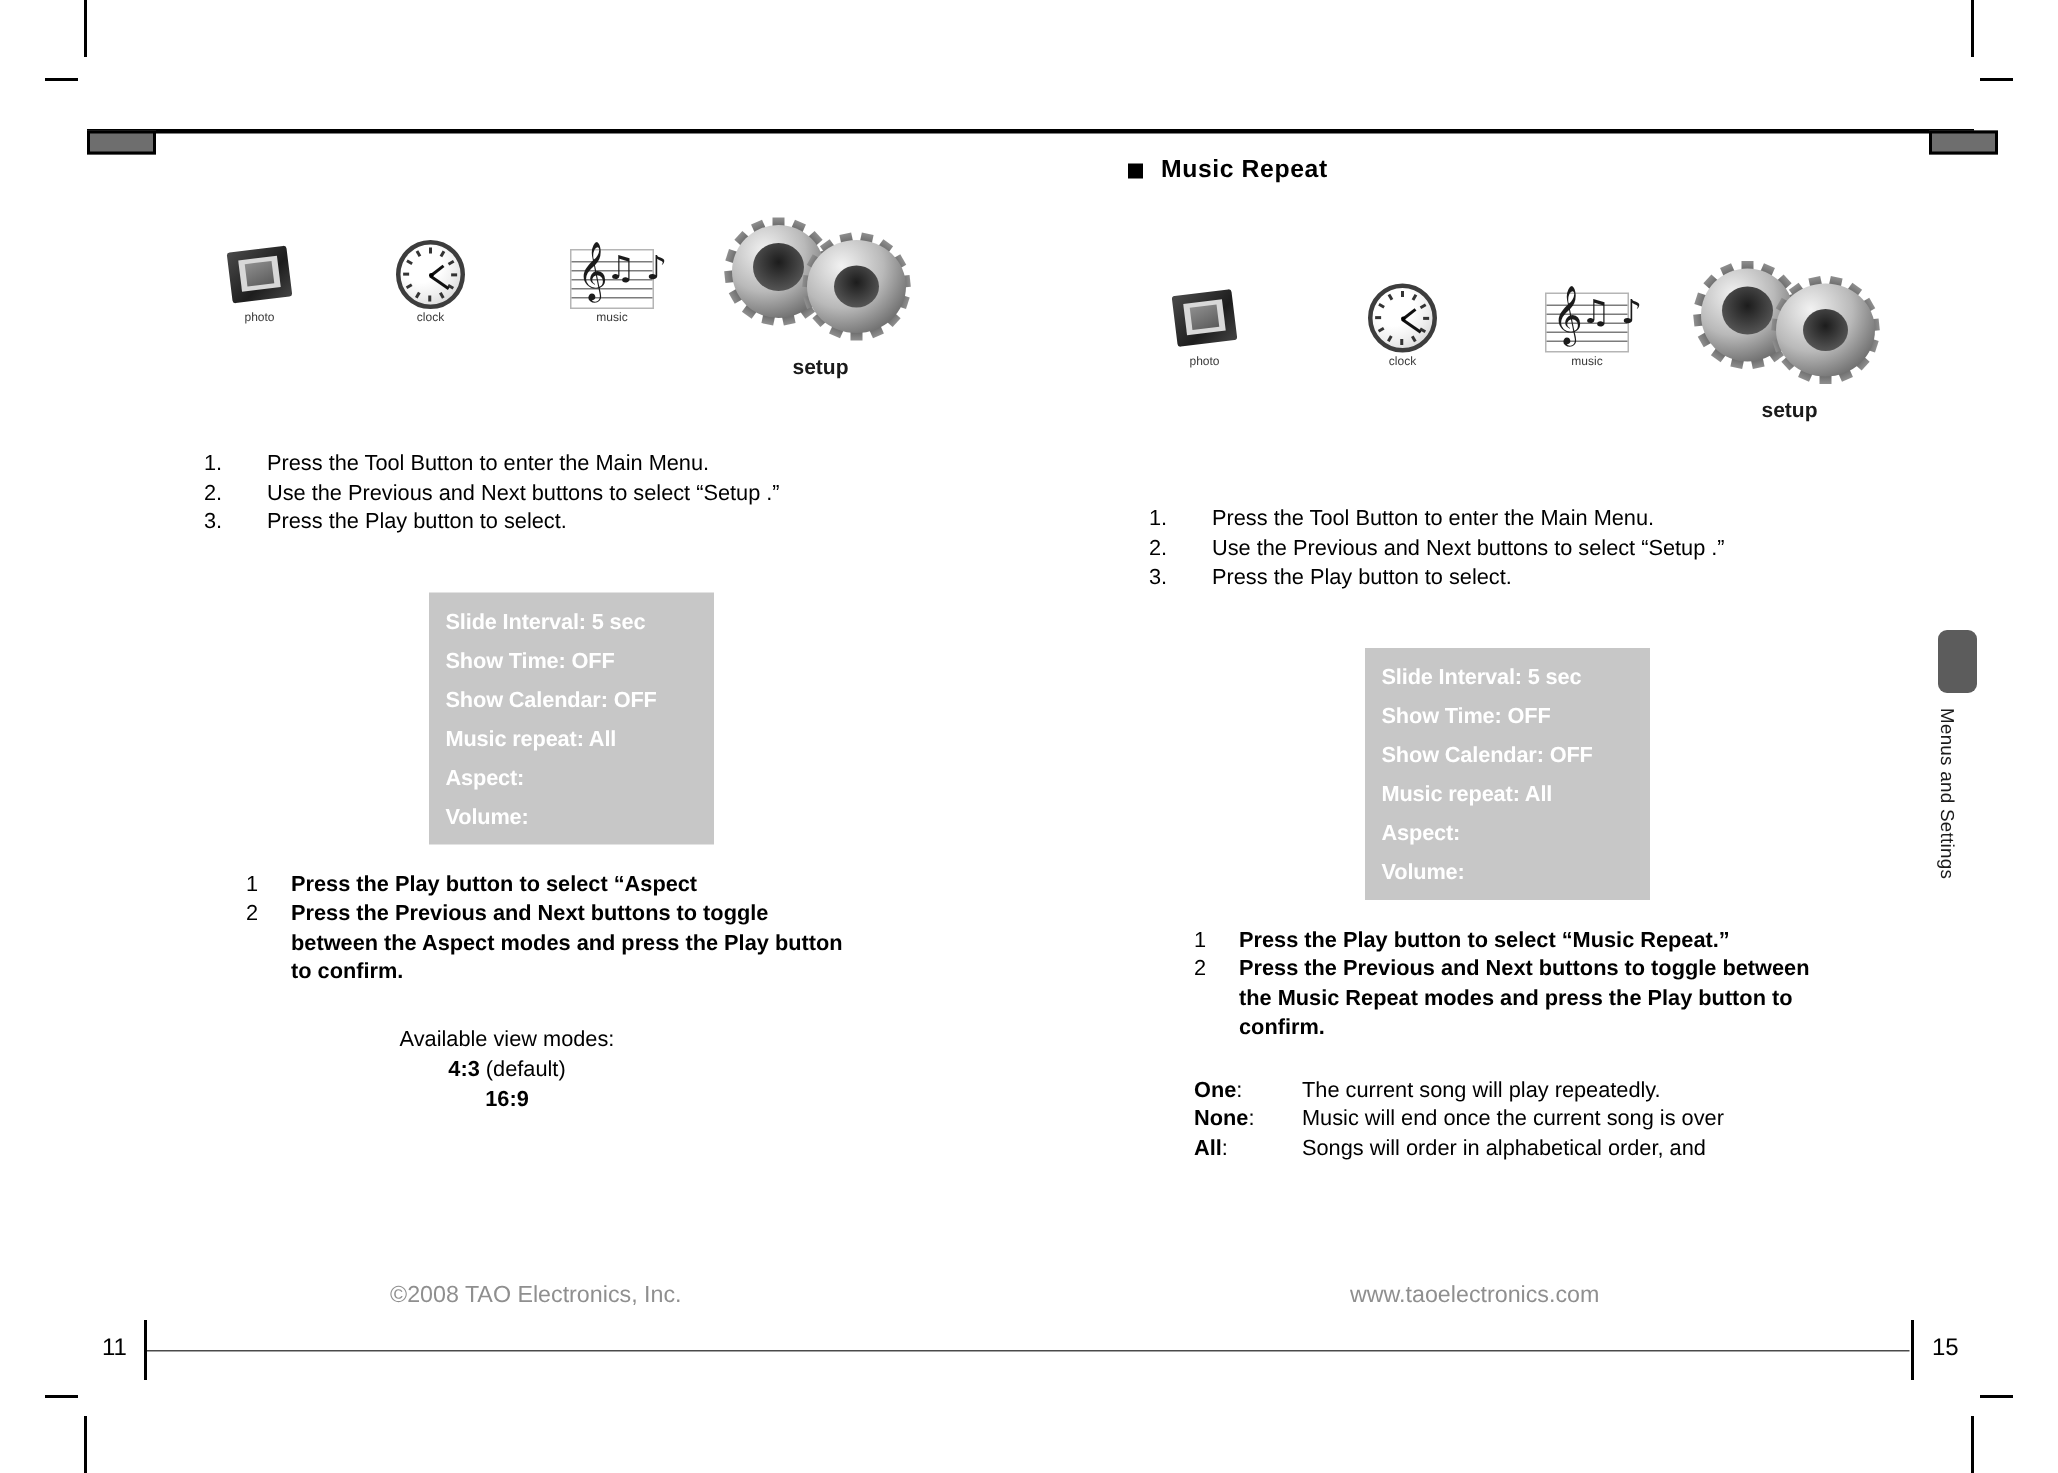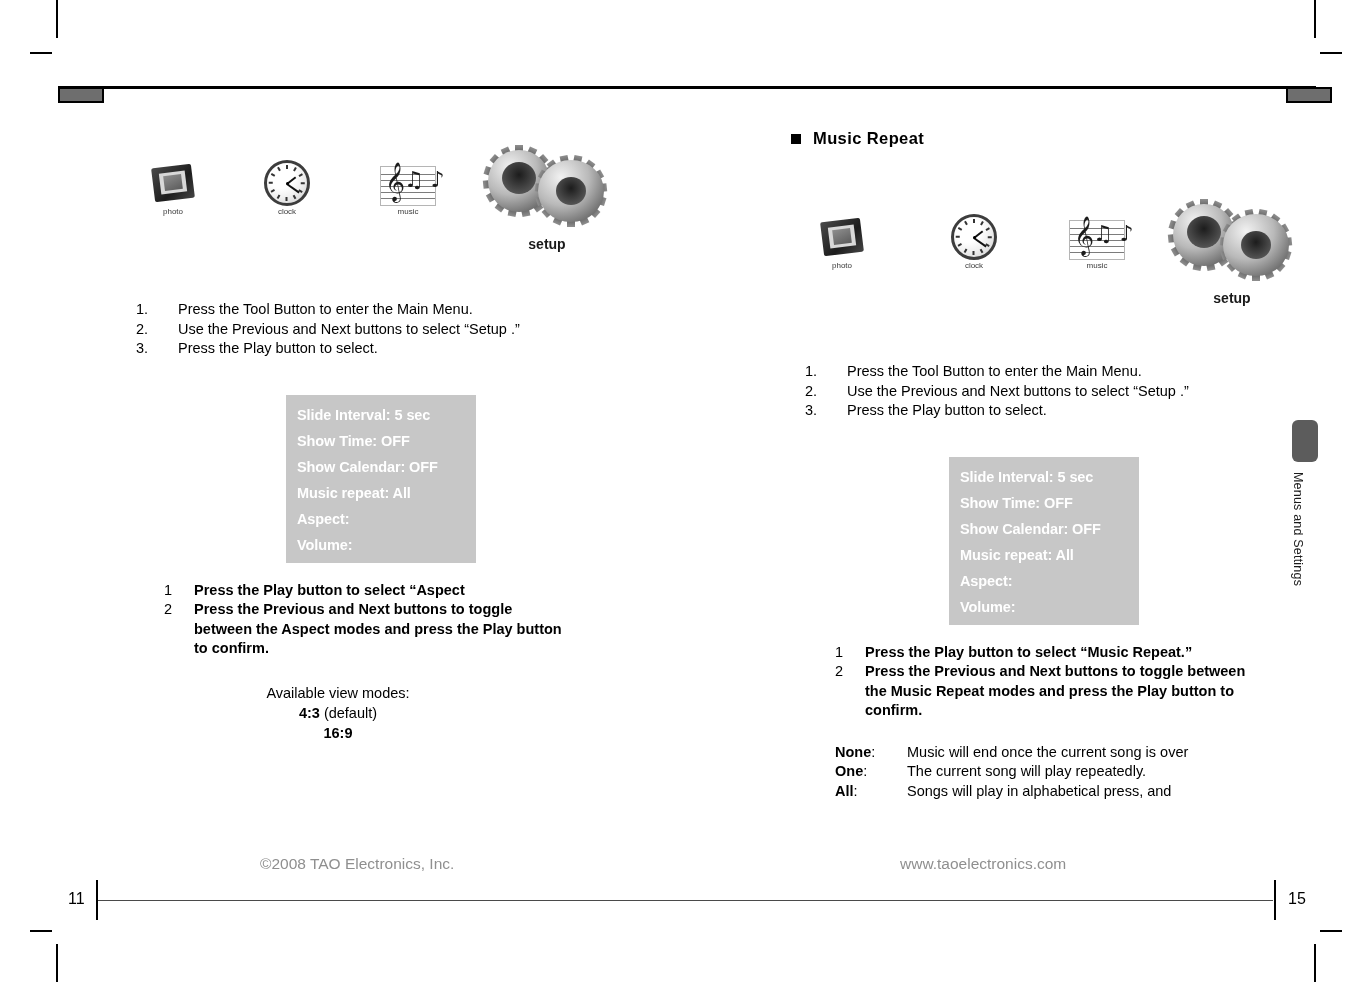--- a/index.html
+++ b/index.html
@@ -56,21 +56,21 @@
   }
   .hdr-block.left  { left: 58px; }
   .hdr-block.right { left: 1286px; }
 
   
   .col {
     position: absolute;
     top: 104px;
   }
   .col-left  { left: 118px;  width: 570px; }
-  .col-right { left: 791px;  width: 560px; margin-top: 25px; }
+  .col-right { left: 752px;  width: 560px; }
 
   .section-title {
     font-size: 16.5px;
     font-weight: bold;
     letter-spacing: 0.4px;
     display: flex;
     align-items: center;
     gap: 12px;
     margin: 0;
   }
@@ -642,30 +642,30 @@
       <span class="substep-text">Press the Play button to select “Music Repeat.”</span>
     </div>
     <div class="substep-row">
       <span class="substep-num">2</span>
       <span class="substep-text">Press the Previous and Next buttons to toggle between the Music Repeat modes and press the Play button to confirm.</span>
     </div>
   </div>
 
   <div class="glossary" style="margin-top:22px; margin-left:44px; width:450px;">
     <div class="gloss-row">
+      <span class="gloss-term"><b>One</b><span>:</span></span>
+      <span class="gloss-def">The current song will play repeatedly.</span>
+    </div>
+    <div class="gloss-row">
       <span class="gloss-term"><b>None</b><span>:</span></span>
       <span class="gloss-def">Music will end once the current song is over</span>
     </div>
     <div class="gloss-row">
-      <span class="gloss-term"><b>One</b><span>:</span></span>
-      <span class="gloss-def">The current song will play repeatedly.</span>
-    </div>
-    <div class="gloss-row">
       <span class="gloss-term"><b>All</b><span>:</span></span>
-      <span class="gloss-def">Songs will play in alphabetical press, and</span>
+      <span class="gloss-def">Songs will order in alphabetical order, and</span>
     </div>
   </div>
 
 </div>
 
 <div class="side-tab-block"></div>
 <div class="side-tab-text">Menus and Settings</div>
 
 <div class="footer-copy">©2008 TAO Electronics, Inc.</div>
 <div class="footer-url">www.taoelectronics.com</div>

